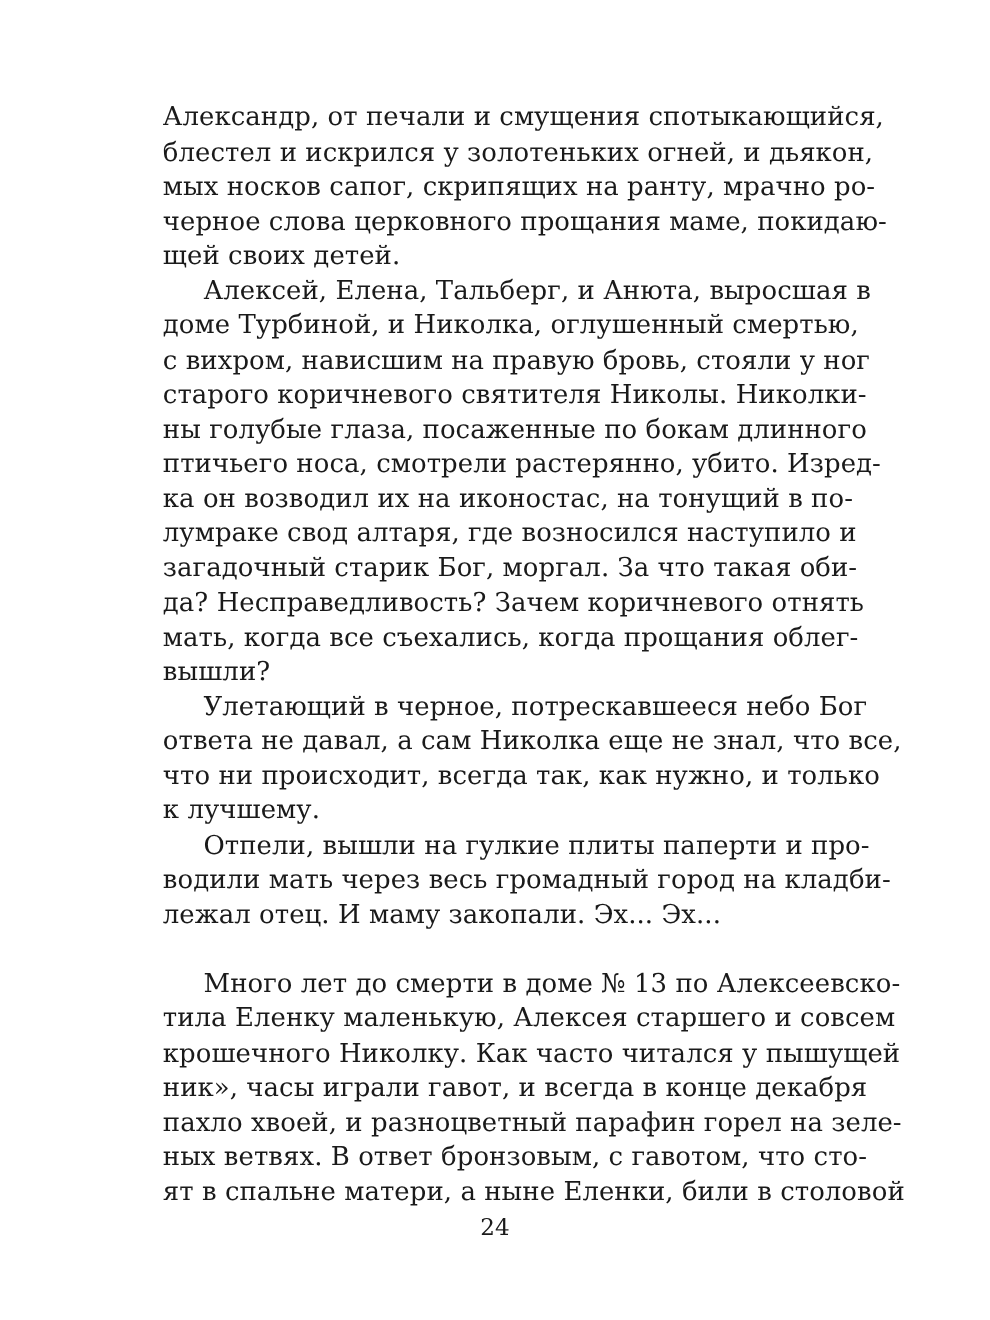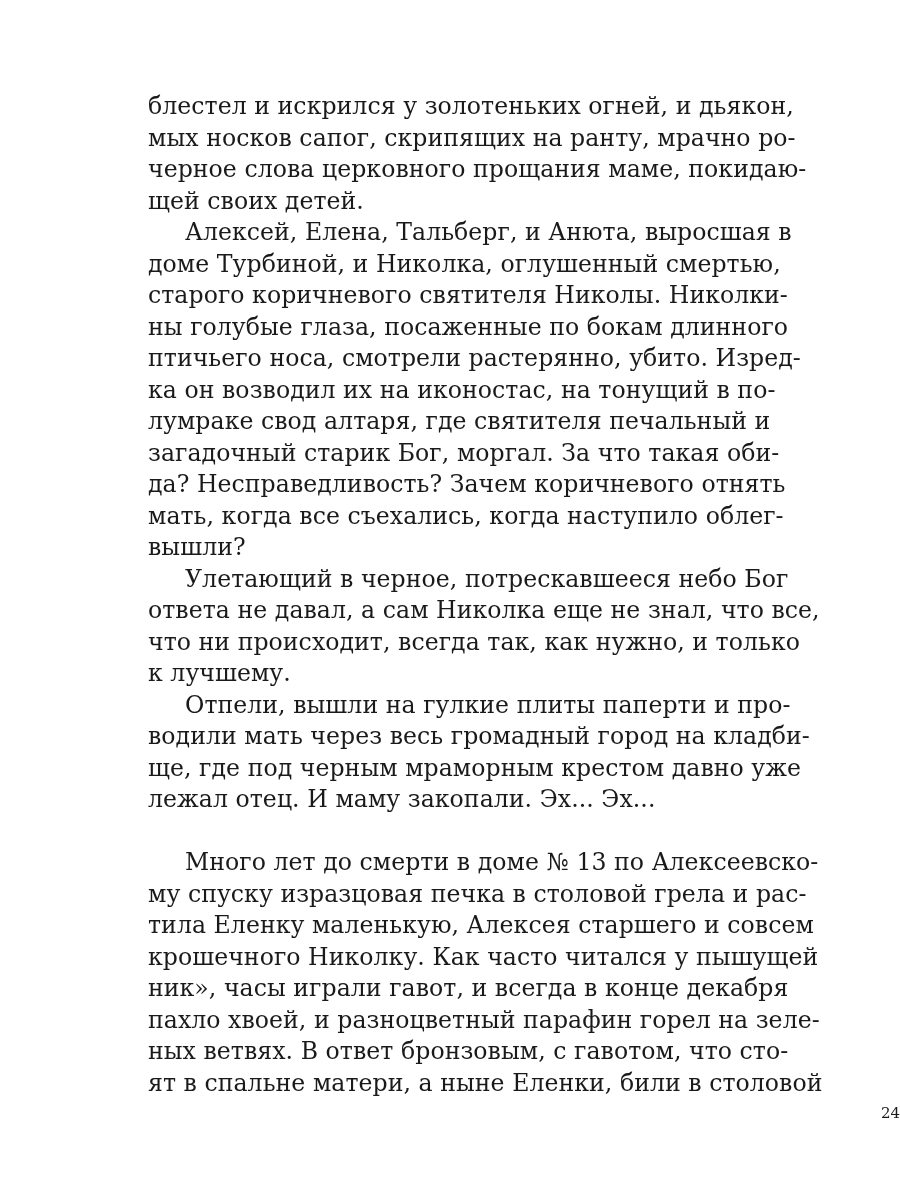--- a/index.html
+++ b/index.html
@@ -38,70 +38,70 @@
       padding-left: 37px;
     }
     .section-gap {
       height: 31.5px;
     }
     .page-number {
       position: absolute;
       left: 0;
       width: 900px;
       top: 1104px;
-      text-align: right;
+      text-align: center;
       font-family: "DejaVu Serif", serif;
-      font-size: 15px;
+      font-size: 21px;
       color: #1a1a1a;
     }
   </style>
 </head>
 <body>
 
 <div class="page">
   <div>
+    <span class="line">Александр, от печали и смущения спотыкающийся,</span>
     <span class="line">блестел и искрился у золотеньких огней, и дьякон,</span>
     <span class="line">мых носков сапог, скрипящих на ранту, мрачно ро-</span>
     <span class="line">черное слова церковного прощания маме, покидаю-</span>
     <span class="line last">щей своих детей.</span>
   </div>
 
   <div>
     <span class="line indent">Алексей, Елена, Тальберг, и Анюта, выросшая в</span>
     <span class="line">доме Турбиной, и Николка, оглушенный смертью,</span>
+    <span class="line">с вихром, нависшим на правую бровь, стояли у ног</span>
     <span class="line">старого коричневого святителя Николы. Николки-</span>
     <span class="line">ны голубые глаза, посаженные по бокам длинного</span>
     <span class="line">птичьего носа, смотрели растерянно, убито. Изред-</span>
     <span class="line">ка он возводил их на иконостас, на тонущий в по-</span>
-    <span class="line">лумраке свод алтаря, где святителя печальный и</span>
+    <span class="line">лумраке свод алтаря, где возносился наступило и</span>
     <span class="line">загадочный старик Бог, моргал. За что такая оби-</span>
     <span class="line">да? Несправедливость? Зачем коричневого отнять</span>
-    <span class="line">мать, когда все съехались, когда наступило облег-</span>
+    <span class="line">мать, когда все съехались, когда прощания облег-</span>
     <span class="line last">вышли?</span>
   </div>
 
   <div>
     <span class="line indent">Улетающий в черное, потрескавшееся небо Бог</span>
     <span class="line">ответа не давал, а сам Николка еще не знал, что все,</span>
     <span class="line">что ни происходит, всегда так, как нужно, и только</span>
     <span class="line last">к лучшему.</span>
   </div>
 
   <div>
     <span class="line indent">Отпели, вышли на гулкие плиты паперти и про-</span>
     <span class="line">водили мать через весь громадный город на кладби-</span>
-    <span class="line">ще, где под черным мраморным крестом давно уже</span>
     <span class="line last">лежал отец. И маму закопали. Эх... Эх...</span>
   </div>
 
   <div class="section-gap"></div>
 
   <div>
     <span class="line indent">Много лет до смерти в доме № 13 по Алексеевско-</span>
-    <span class="line">му спуску изразцовая печка в столовой грела и рас-</span>
     <span class="line">тила Еленку маленькую, Алексея старшего и совсем</span>
     <span class="line">крошечного Николку. Как часто читался у пышущей</span>
     <span class="line">ник», часы играли гавот, и всегда в конце декабря</span>
     <span class="line">пахло хвоей, и разноцветный парафин горел на зеле-</span>
     <span class="line">ных ветвях. В ответ бронзовым, с гавотом, что сто-</span>
     <span class="line">ят в спальне матери, а ныне Еленки, били в столовой</span>
 
   </div>
 </div>
 

